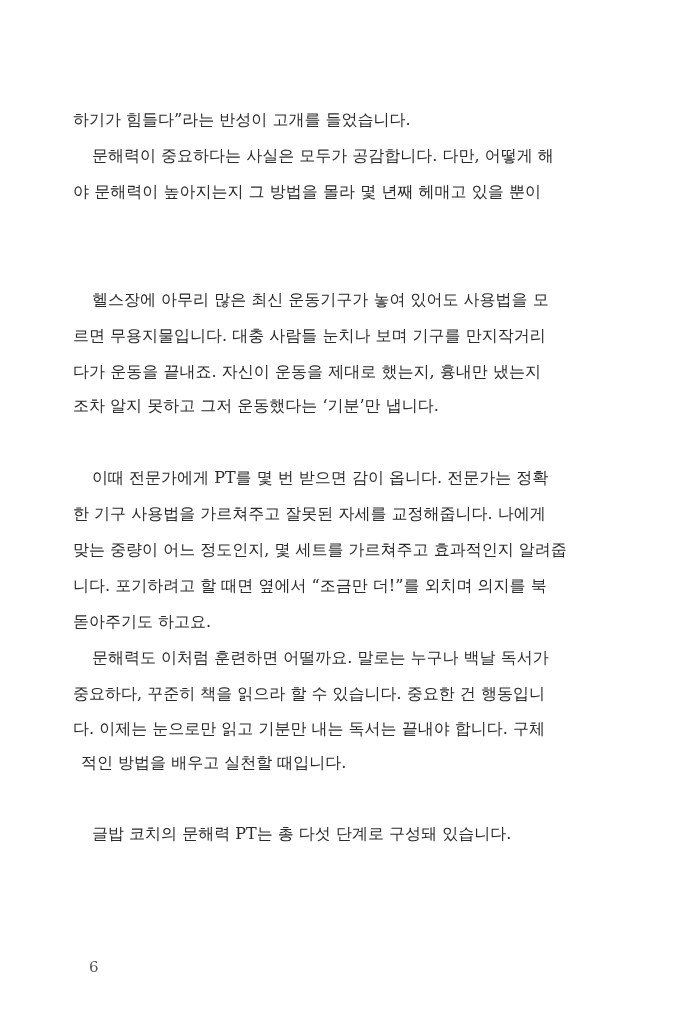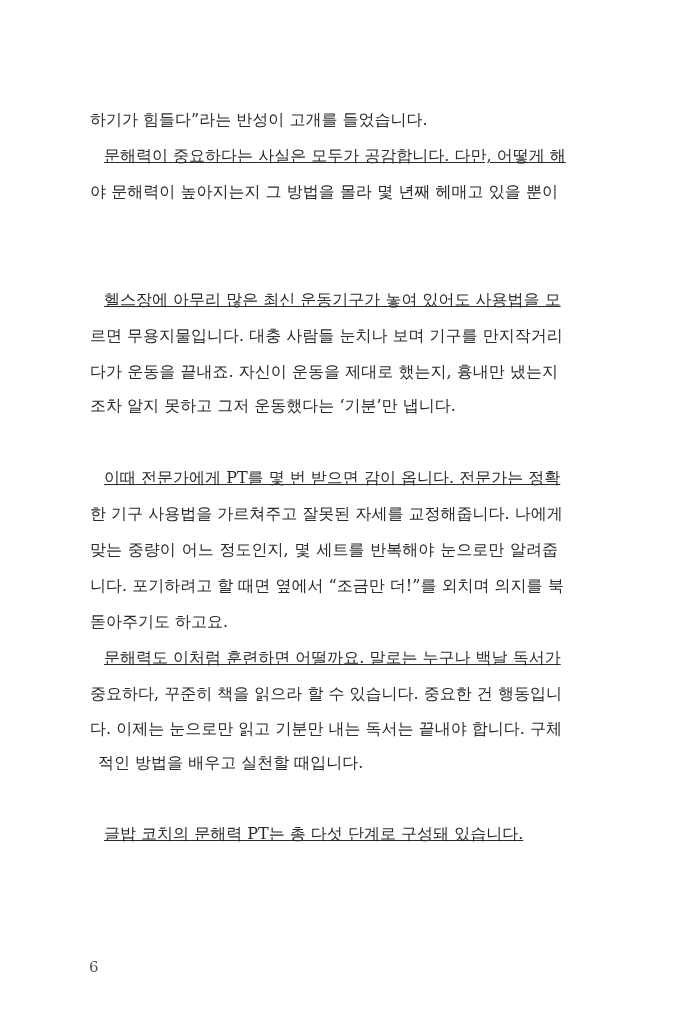--- a/index.html
+++ b/index.html
@@ -15,34 +15,33 @@
     font-family: "DejaVu Serif", "Liberation Serif", serif;
     color: #2a2a2a;
   }
   .page {
     position: absolute;
     left: 0; top: 0;
     width: 699px; height: 1024px;
   }
   .line {
     position: absolute;
-    left: 90px;
+    left: 73px;
     width: 468px;
     height: 24px;
     font-size: 16px;
     line-height: 24px;
     white-space: nowrap;
     text-align: justify;
     text-align-last: justify;
     letter-spacing: 0px;
   }
   .line.indent {
-    left: 104px;
+    left: 92px;
     width: 450px;
-    text-decoration: underline;
   }
   .line.last {
     text-align-last: left;
   }
   .page-number {
     position: absolute;
     left: 89px;
     top: 957px;
     font-size: 15px;
     line-height: 20px;
@@ -60,21 +59,21 @@
   <div class="line indent" style="top:144px;">문해력이 중요하다는 사실은 모두가 공감합니다. 다만, 어떻게 해</div>
   <div class="line" style="top:180px;">야 문해력이 높아지는지 그 방법을 몰라 몇 년째 헤매고 있을 뿐이</div>
 
   <div class="line indent" style="top:288px;">헬스장에 아무리 많은 최신 운동기구가 놓여 있어도 사용법을 모</div>
   <div class="line" style="top:324px;">르면 무용지물입니다. 대충 사람들 눈치나 보며 기구를 만지작거리</div>
   <div class="line" style="top:360px;">다가 운동을 끝내죠. 자신이 운동을 제대로 했는지, 흉내만 냈는지</div>
   <div class="line last" style="top:394px;">조차 알지 못하고 그저 운동했다는 ‘기분’만 냅니다.</div>
 
   <div class="line indent" style="top:466px;">이때 전문가에게 PT를 몇 번 받으면 감이 옵니다. 전문가는 정확</div>
   <div class="line" style="top:502px;">한 기구 사용법을 가르쳐주고 잘못된 자세를 교정해줍니다. 나에게</div>
-  <div class="line" style="top:538px;">맞는 중량이 어느 정도인지, 몇 세트를 반복해야 눈으로만 알려줍</div>
+  <div class="line" style="top:538px;">맞는 중량이 어느 정도인지, 몇 세트를 가르쳐주고 효과적인지 알려줍</div>
   <div class="line" style="top:574px;">니다. 포기하려고 할 때면 옆에서 “조금만 더!”를 외치며 의지를 북</div>
   <div class="line last" style="top:610px;">돋아주기도 하고요.</div>
 
   <div class="line indent" style="top:646px;">문해력도 이처럼 훈련하면 어떨까요. 말로는 누구나 백날 독서가</div>
   <div class="line" style="top:682px;">중요하다, 꾸준히 책을 읽으라 할 수 있습니다. 중요한 건 행동입니</div>
   <div class="line" style="top:717px;">다. 이제는 눈으로만 읽고 기분만 내는 독서는 끝내야 합니다. 구체</div>
   <div class="line last" style="top:751px;margin-left:8px;">적인 방법을 배우고 실천할 때입니다.</div>
 
   <div class="line indent last" style="top:822px;">글밥 코치의 문해력 PT는 총 다섯 단계로 구성돼 있습니다.</div>
 

